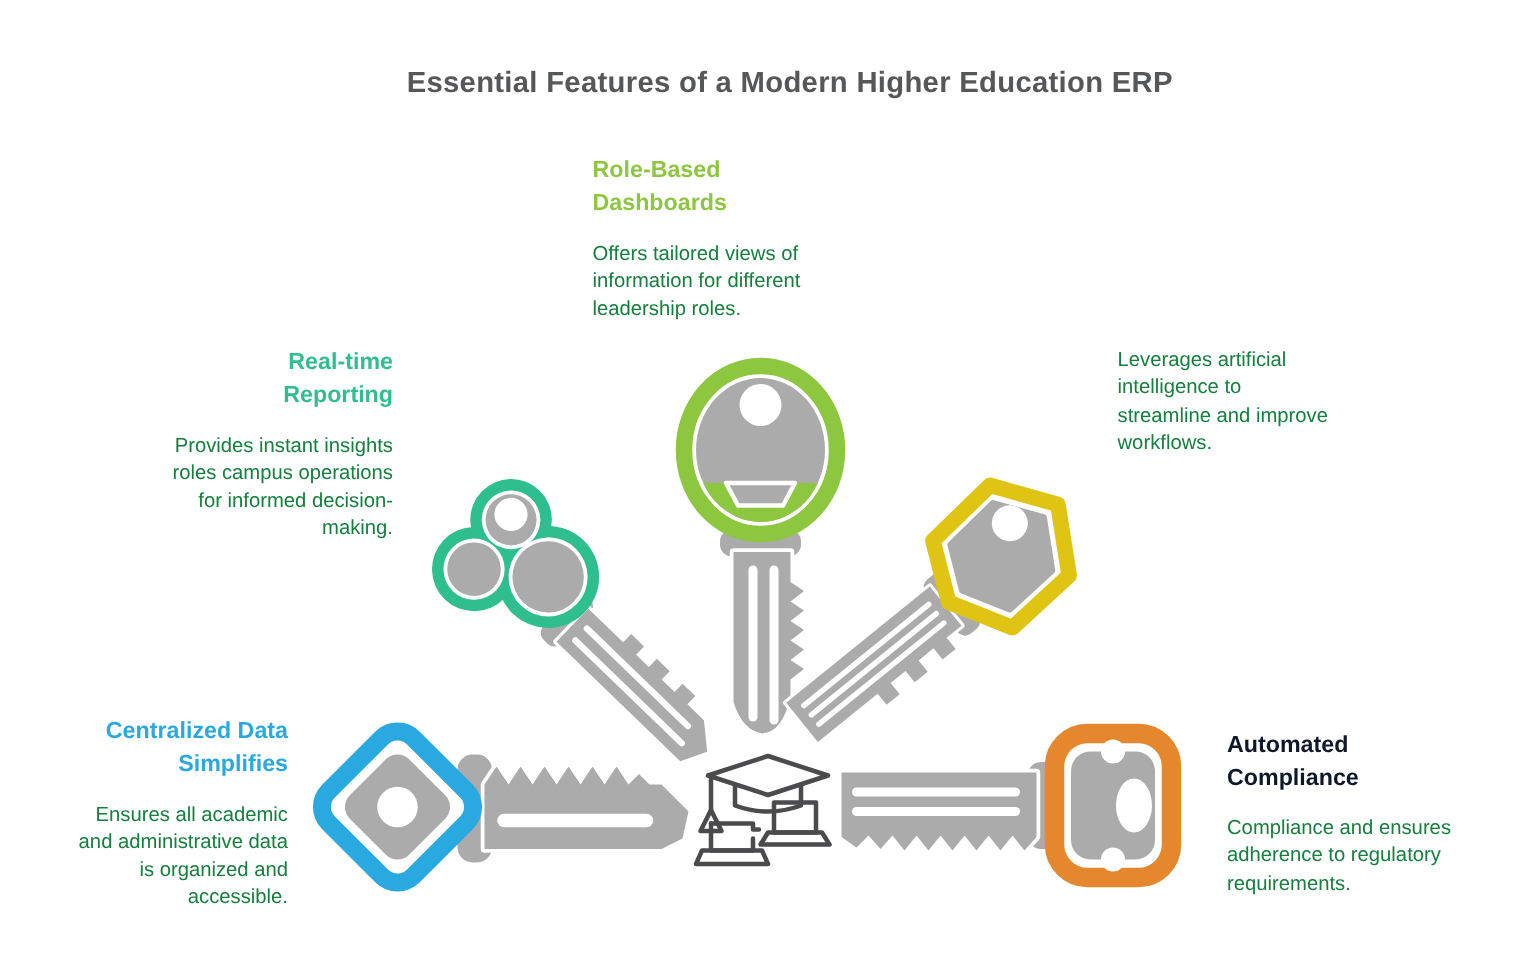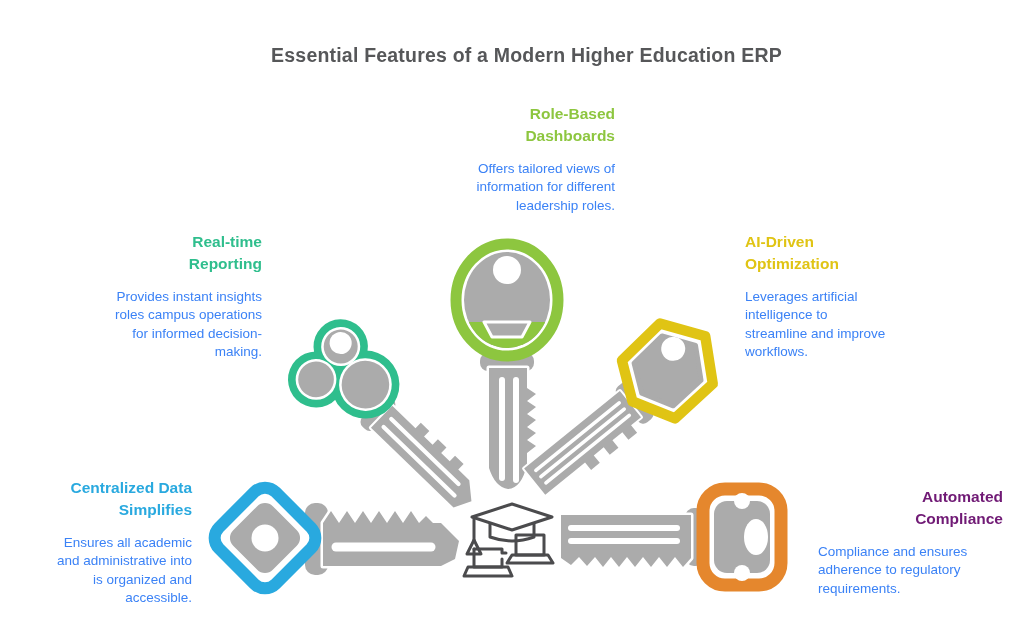--- a/index.html
+++ b/index.html
@@ -11,30 +11,30 @@
   .page-title{
     left:0;right:0;top:44px;text-align:center;
     font-size:19.5px;font-weight:bold;color:#565759;letter-spacing:.2px;
   }
   .feature{position:absolute;}
   .feature .f-title{
     font-size:15.5px;font-weight:bold;line-height:1.42;margin:0 0 13px 0;
     white-space:pre-line;
   }
   .feature .f-desc{
-    font-size:13.5px;line-height:1.36;margin:0;color:#3b82f6;white-space:pre-line;
+    font-size:13.5px;line-height:1.36;margin:0;color:#15803d;white-space:pre-line;
   }
-  .t-center{text-align:right;}
+  .t-center{text-align:left;}
   .t-right{text-align:right;}
   .t-left{text-align:left;}
   .c-green{color:#8DC63F;}
   .c-teal{color:#2FBE8D;}
   .c-yellow{color:#E0C414;}
   .c-blue{color:#29A9DF;}
-  .c-orange{color:#701a75;text-align:right;}
+  .c-orange{color:#0f172a;}
   .center-label{
     left:437px;top:589px;font-size:17px;line-height:1.3;color:#58595B;
     white-space:pre-line;font-weight:400;
   }
   svg.key{position:absolute;overflow:visible;}
 </style>
 </head>
 <body>
 
 <div class="canvas">
@@ -149,33 +149,31 @@
   <div class="feature t-right" style="left:52px;top:231px;width:210px;">
     <h3 class="f-title c-teal">Real-time
 Reporting</h3>
     <p class="f-desc">Provides instant insights
 roles campus operations
 for informed decision-
 making.</p>
   </div>
 
   <div class="feature t-left" style="left:745px;top:231px;width:200px;">
-    <h3 class="f-title c-yellow">AI-Driven
-Optimization</h3>
     <p class="f-desc">Leverages artificial
 intelligence to
 streamline and improve
 workflows.</p>
   </div>
 
   <div class="feature t-right" style="left:12px;top:477px;width:180px;">
     <h3 class="f-title c-blue">Centralized Data
 Simplifies</h3>
     <p class="f-desc">Ensures all academic
-and administrative into
+and administrative data
 is organized and
 accessible.</p>
   </div>
 
   <div class="feature t-left" style="left:818px;top:486px;width:185px;">
     <h3 class="f-title c-orange">Automated
 Compliance</h3>
     <p class="f-desc">Compliance and ensures
 adherence to regulatory
 requirements.</p>

